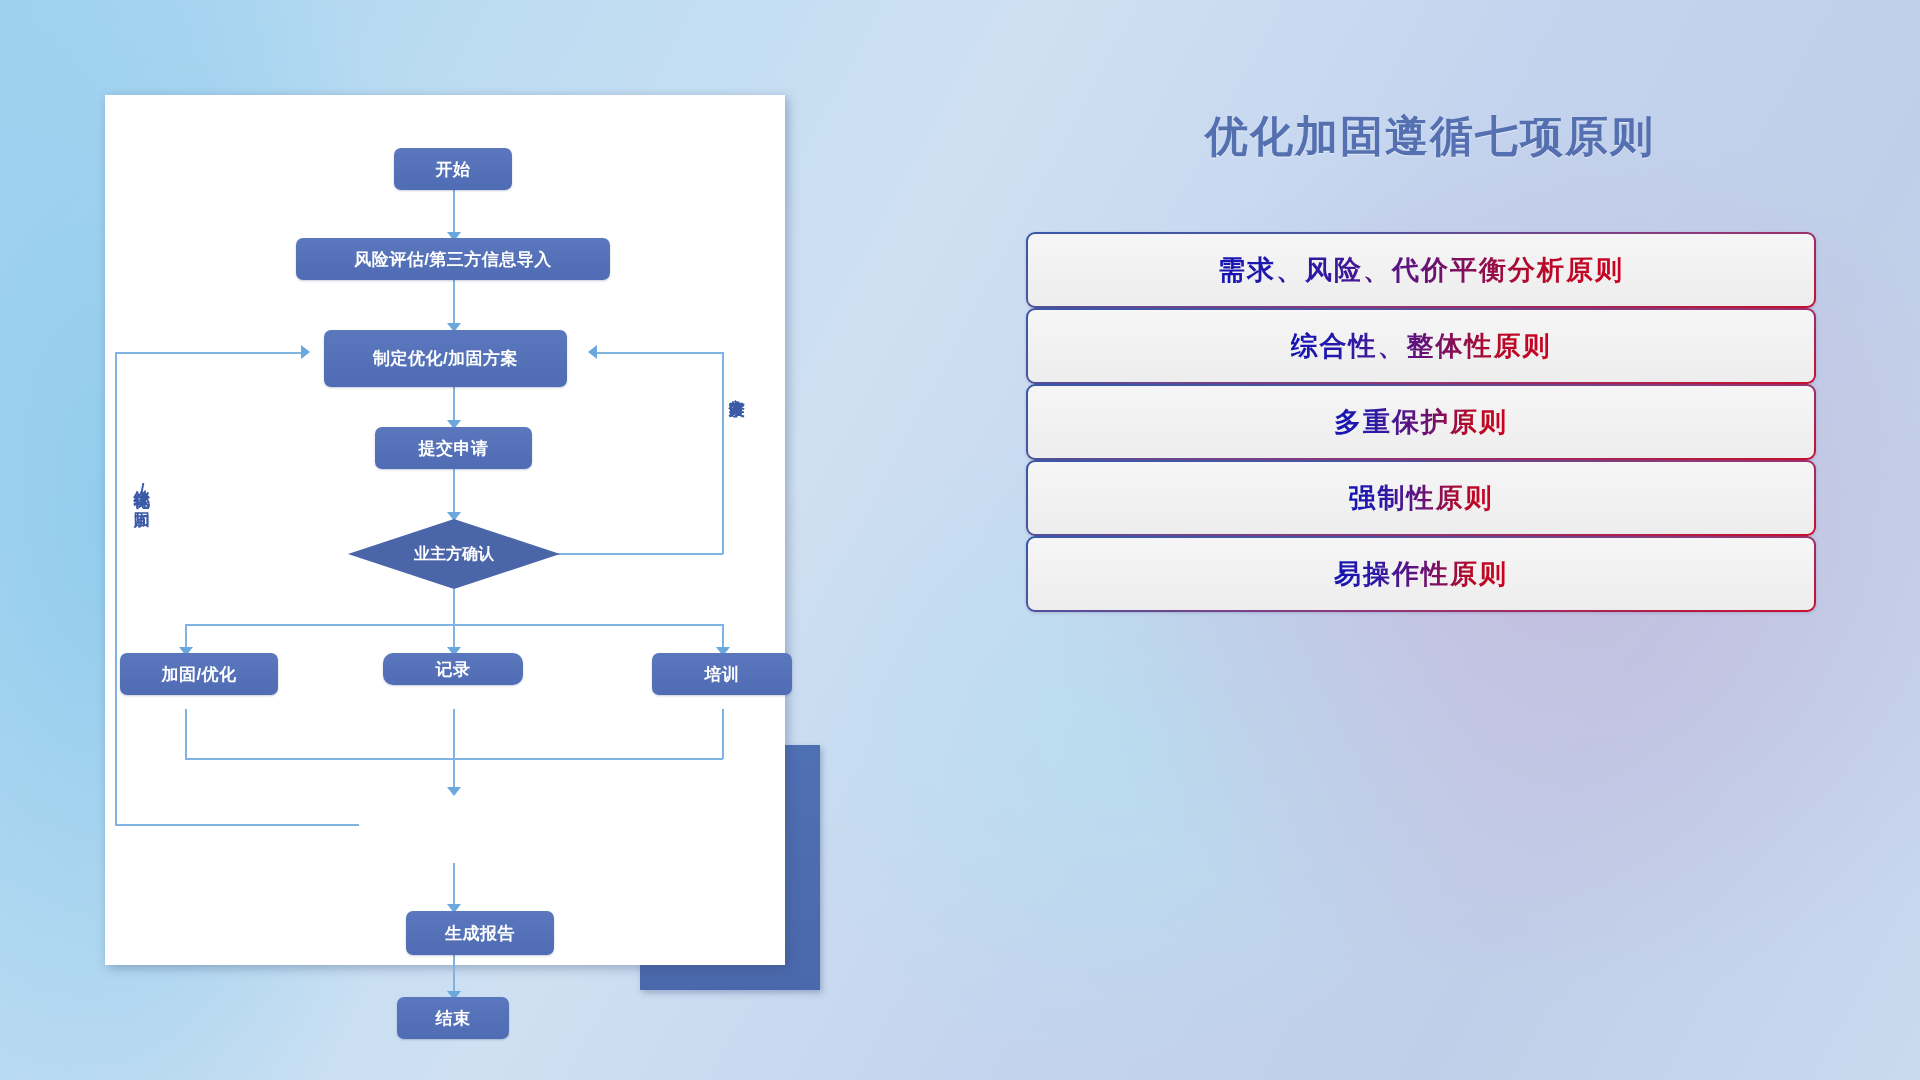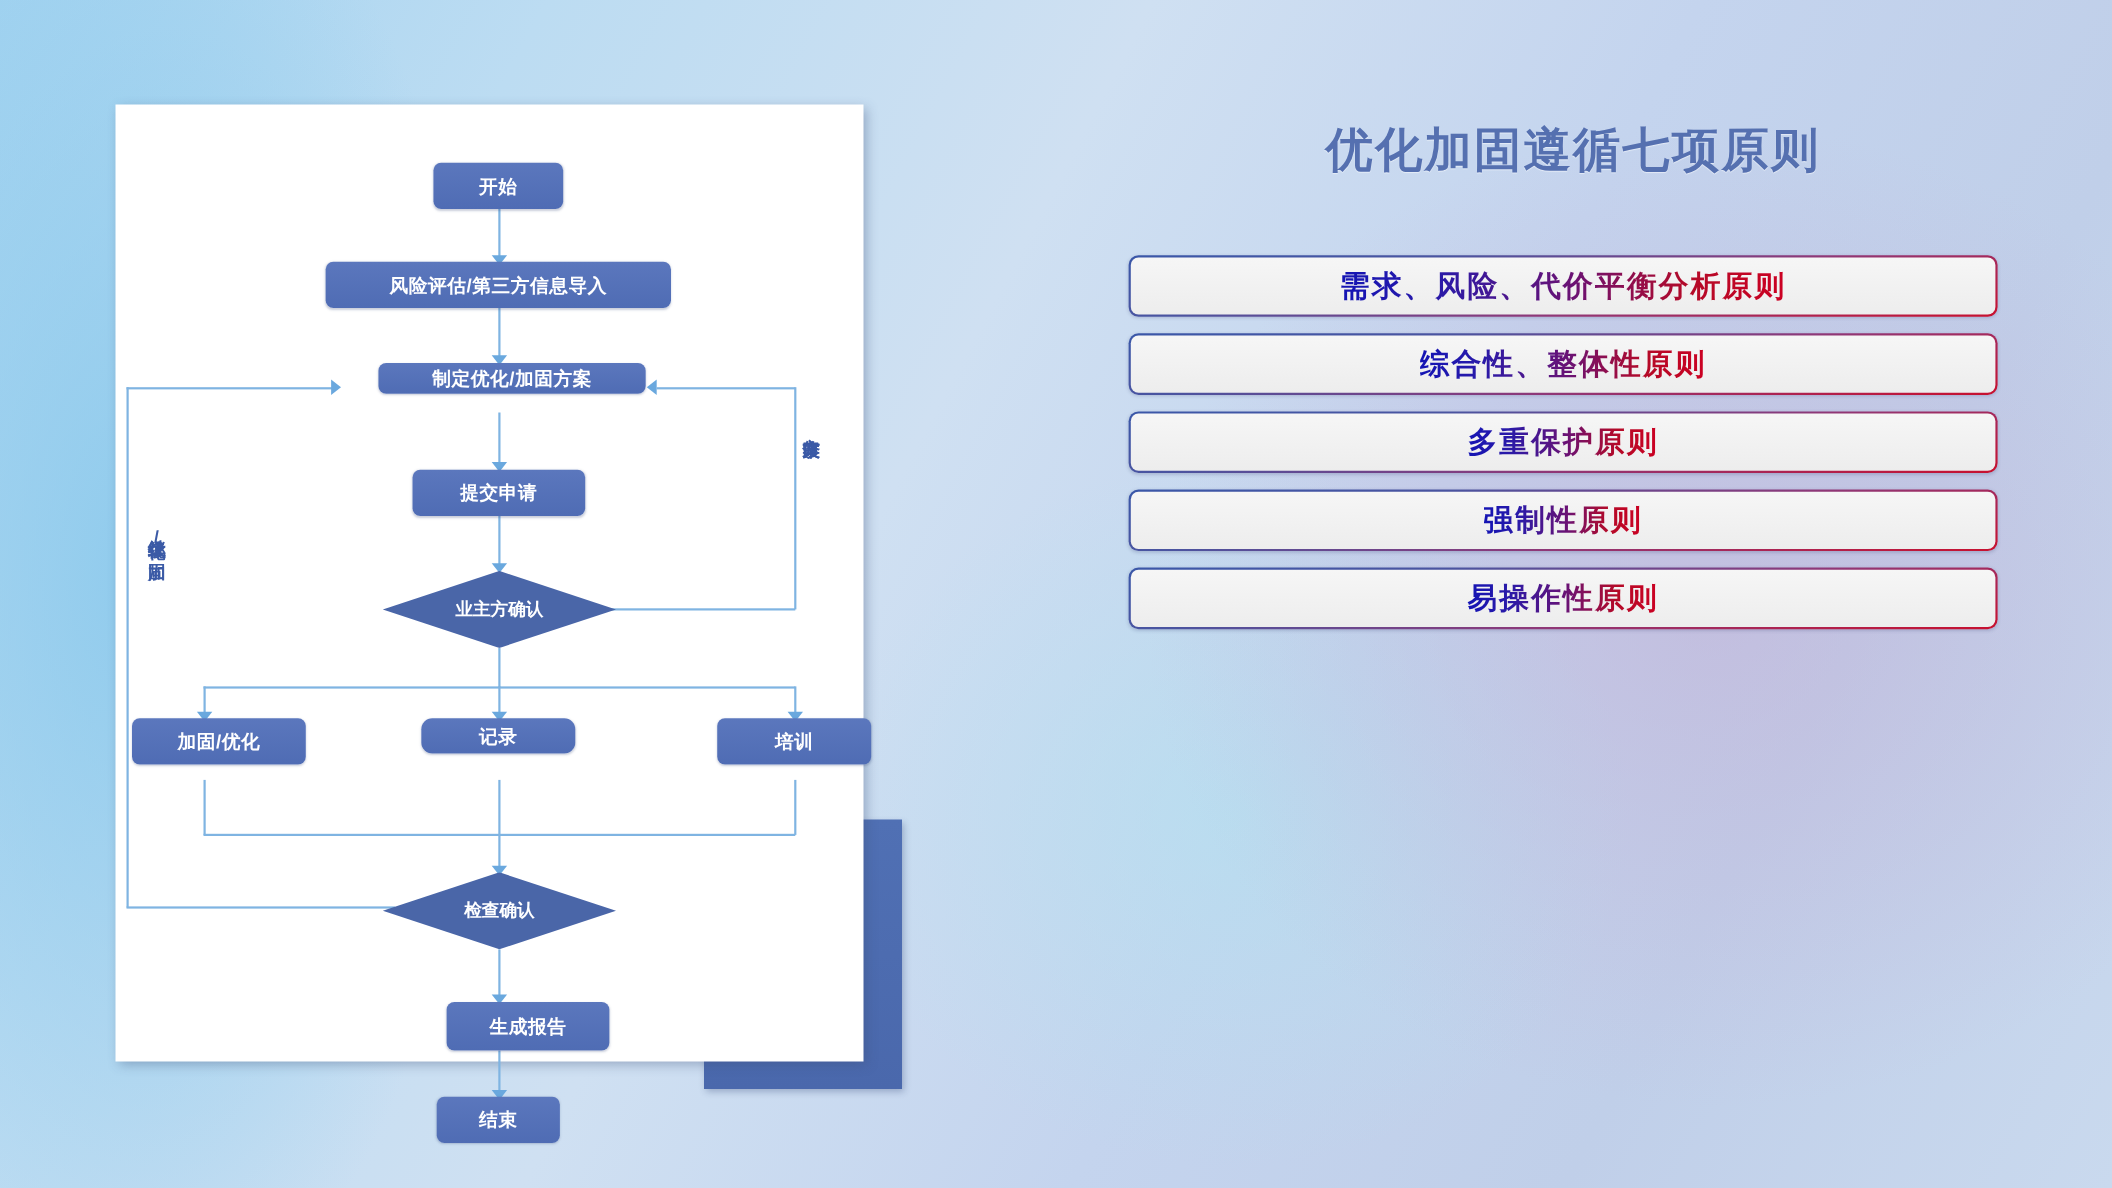--- a/index.html
+++ b/index.html
@@ -109,22 +109,21 @@
     color: #5570b0;
     text-shadow: 0 1px 1px rgba(255,255,255,0.55);
   }
   .principles {
     position: absolute;
     left: 1026px; top: 232px;
     width: 790px;
   }
   .principle {
     position: relative;
-    height: 56px;
-    margin-bottom: 15px;
+    height: 76px;
     border-radius: 9px;
     padding: 2px;
     background: linear-gradient(168deg, #3a57a8 0%, #4a54a0 28%, #8e3878 60%, #c8102e 100%);
     box-shadow: 0 1px 3px rgba(60,70,120,0.22);
   }
   .principle-inner {
     height: 100%;
     border-radius: 7px;
     background: linear-gradient(180deg, #f6f6f6 0%, #f1f1f1 55%, #ededed 100%);
     display: flex; align-items: center; justify-content: center;
@@ -195,21 +194,21 @@
       <div class="arw-left" style="left:483px; top:250px;"></div>
 
       <div class="node" style="left:289px; top:53px; width:118px; height:42px;">
         <span>开始</span>
       </div>
 
       <div class="node" style="left:191px; top:143px; width:314px; height:42px;">
         <span>风险评估/第三方信息导入</span>
       </div>
 
-      <div class="node" style="left:239px; top:235px; width:243px; height:28px;justify-content:center;">
+      <div class="node" style="left:219px; top:235px; width:243px; height:57px;justify-content:center;">
         <span>制定优化/加固方案</span>
       </div>
 
       <div class="node" style="left:270px; top:332px; width:157px; height:42px;">
         <span>提交申请</span>
       </div>
 
       <div class="diamond" style="left:243px; top:424px; width:212px; height:70px;">
         <span>业主方确认</span>
       </div>
@@ -219,23 +218,20 @@
       </div>
 
       <div class="node" style="left:278px; top:558px; width:140px; height:32px;border-radius:10px;">
         <span>记录</span>
       </div>
 
       <div class="node" style="left:547px; top:558px; width:140px; height:42px;">
         <span>培训</span>
       </div>
 
-      <div class="diamond" style="left:243px; top:698px; width:212px; height:70px;">
-        <span>检查确认</span>
-      </div>
 
       <div class="node" style="left:274px; top:816px; width:148px; height:44px;margin-left:27px;">
         <span>生成报告</span>
       </div>
 
       <div class="node" style="left:292px; top:902px; width:112px; height:42px;">
         <span>结束</span>
       </div>
 
       <div class="vlabel" style="left:28px; top:382px;">继续优化/加固</div>

